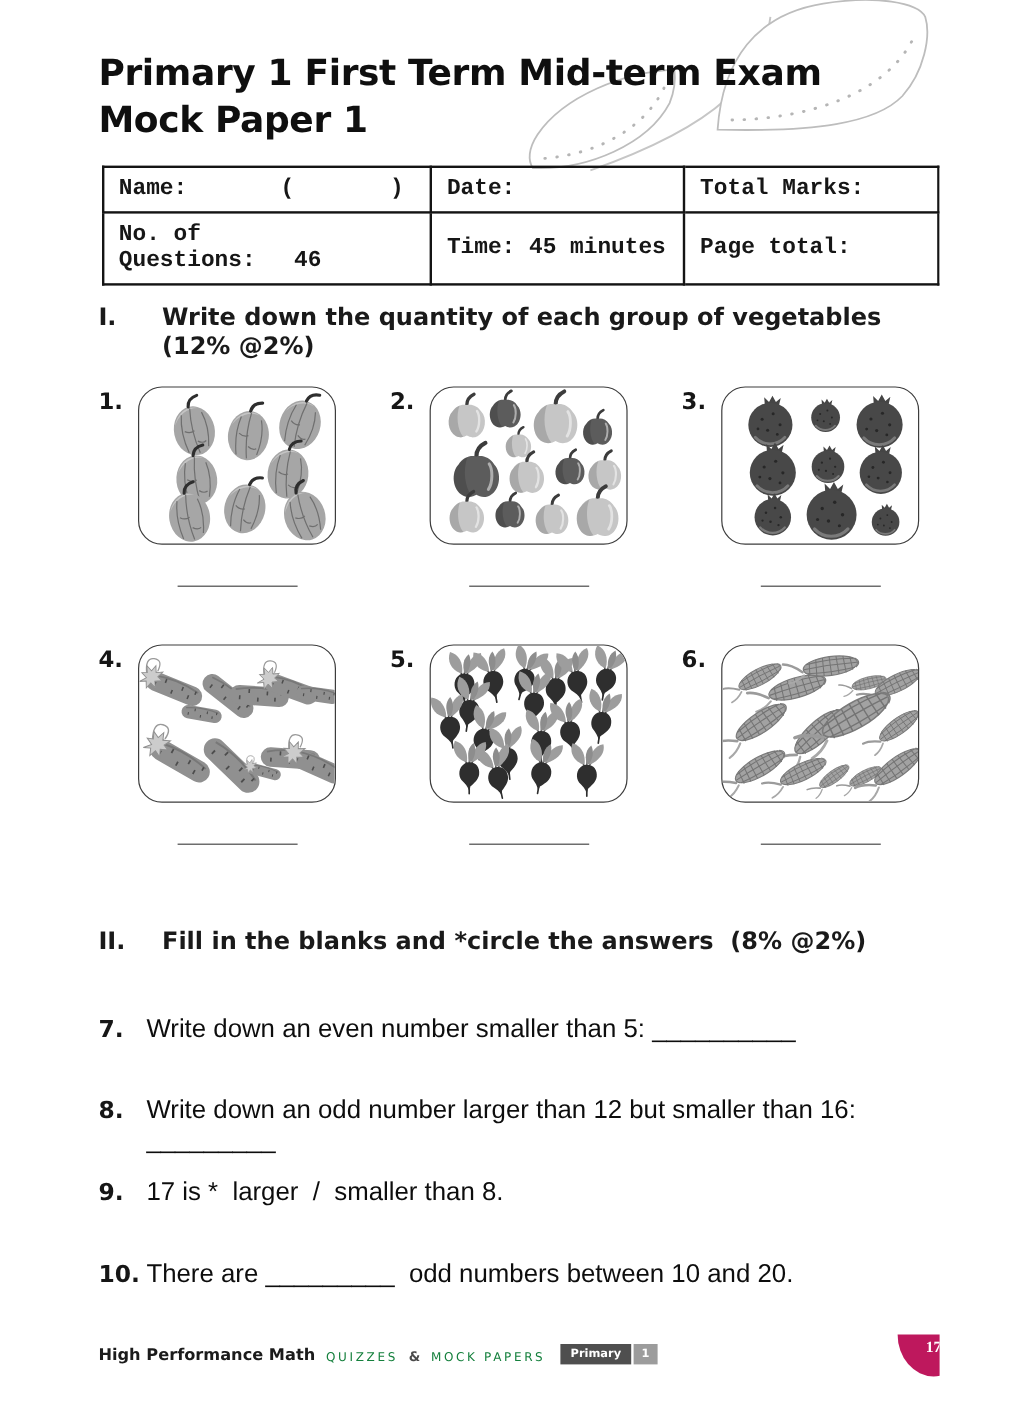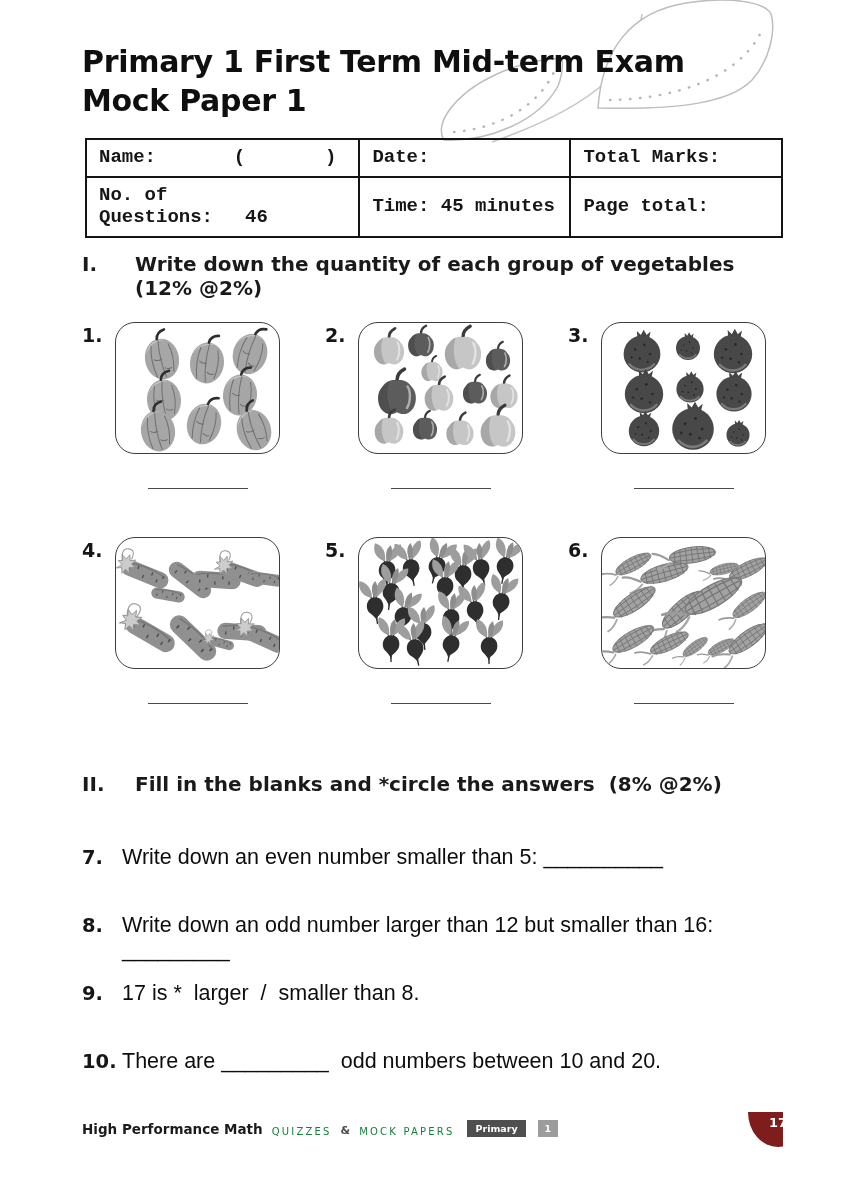--- a/index.html
+++ b/index.html
@@ -26,26 +26,26 @@
   .veg-box svg{display:block;width:163px;height:130px;}
   .answer-line{position:absolute;left:66px;top:166px;width:100px;height:0;border-bottom:1.6px solid #4a4a4a;}
   .question{position:absolute;left:82px;z-index:1;display:flex;align-items:baseline;width:740px;}
   .q-num{width:40px;flex:none;font-weight:700;font-size:19.5px;}
   .q-text{font-family:Liberation Sans, sans-serif;font-size:21.5px;color:#0d0d0d;white-space:pre-wrap;}
   #q7{top:845px}#q8{top:913px}#q9{top:981px}#q10{top:1049px}
   .footer{position:absolute;left:82px;top:1120px;z-index:2;display:flex;align-items:flex-end;gap:9px;}
   .brand{font-size:13.5px;font-weight:700;color:#1b1b1b;}
   .series{font-size:10px;color:#15803d;letter-spacing:2.2px;font-weight:400;}
   .amp{font-size:11px;color:#4a4a4a;font-weight:700;}
-  .badges{display:flex;gap:12px;margin-left:4px;}
+  .badges{display:flex;gap:2px;margin-left:4px;}
   .badge-dark{background:#4f4f4f;color:#fff;font-size:9.5px;font-weight:700;padding:3px 8px;}
   .badge-gray{background:#9c9c9c;color:#fff;font-size:9.5px;font-weight:700;padding:3px 7px;}
-  .page-bubble{position:absolute;left:748px;top:1112px;width:60px;height:35px;background:#7f1d1d;
+  .page-bubble{position:absolute;left:748px;top:1112px;width:60px;height:35px;background:#be185d;
                border-radius:0 0 50% 50% / 0 0 100% 100%;display:flex;justify-content:center;
-               color:#fff;font-size:13px;font-weight:700;padding-top:3px;box-sizing:border-box;z-index:2;}
+               color:#fff;font-size:13px;font-weight:700;padding-top:3px;box-sizing:border-box;z-index:2;font-family:Liberation Serif, serif;}
 </style>
 </head>
 <body>
 
 <div class="page">
 
   <svg class="deco" width="420" height="170" viewBox="0 0 420 170">
     <path d="M212,14 C206,64 170,104 62,142" stroke="#c6c6c6" stroke-width="1.6" fill="none"></path>
     <path d="M168,108 C172,50 200,12 256,3 C300,-4 335,2 341,14 C346,30 340,60 322,80 C300,103 248,110 168,108 Z" fill="#ffffff" stroke="#bdbdbd" stroke-width="1.5"></path>
     <path d="M180,100 C244,99 310,78 332,30" stroke="#b5b5b5" stroke-width="2.4" fill="none" stroke-dasharray="0.5 9.5" stroke-linecap="round"></path>

